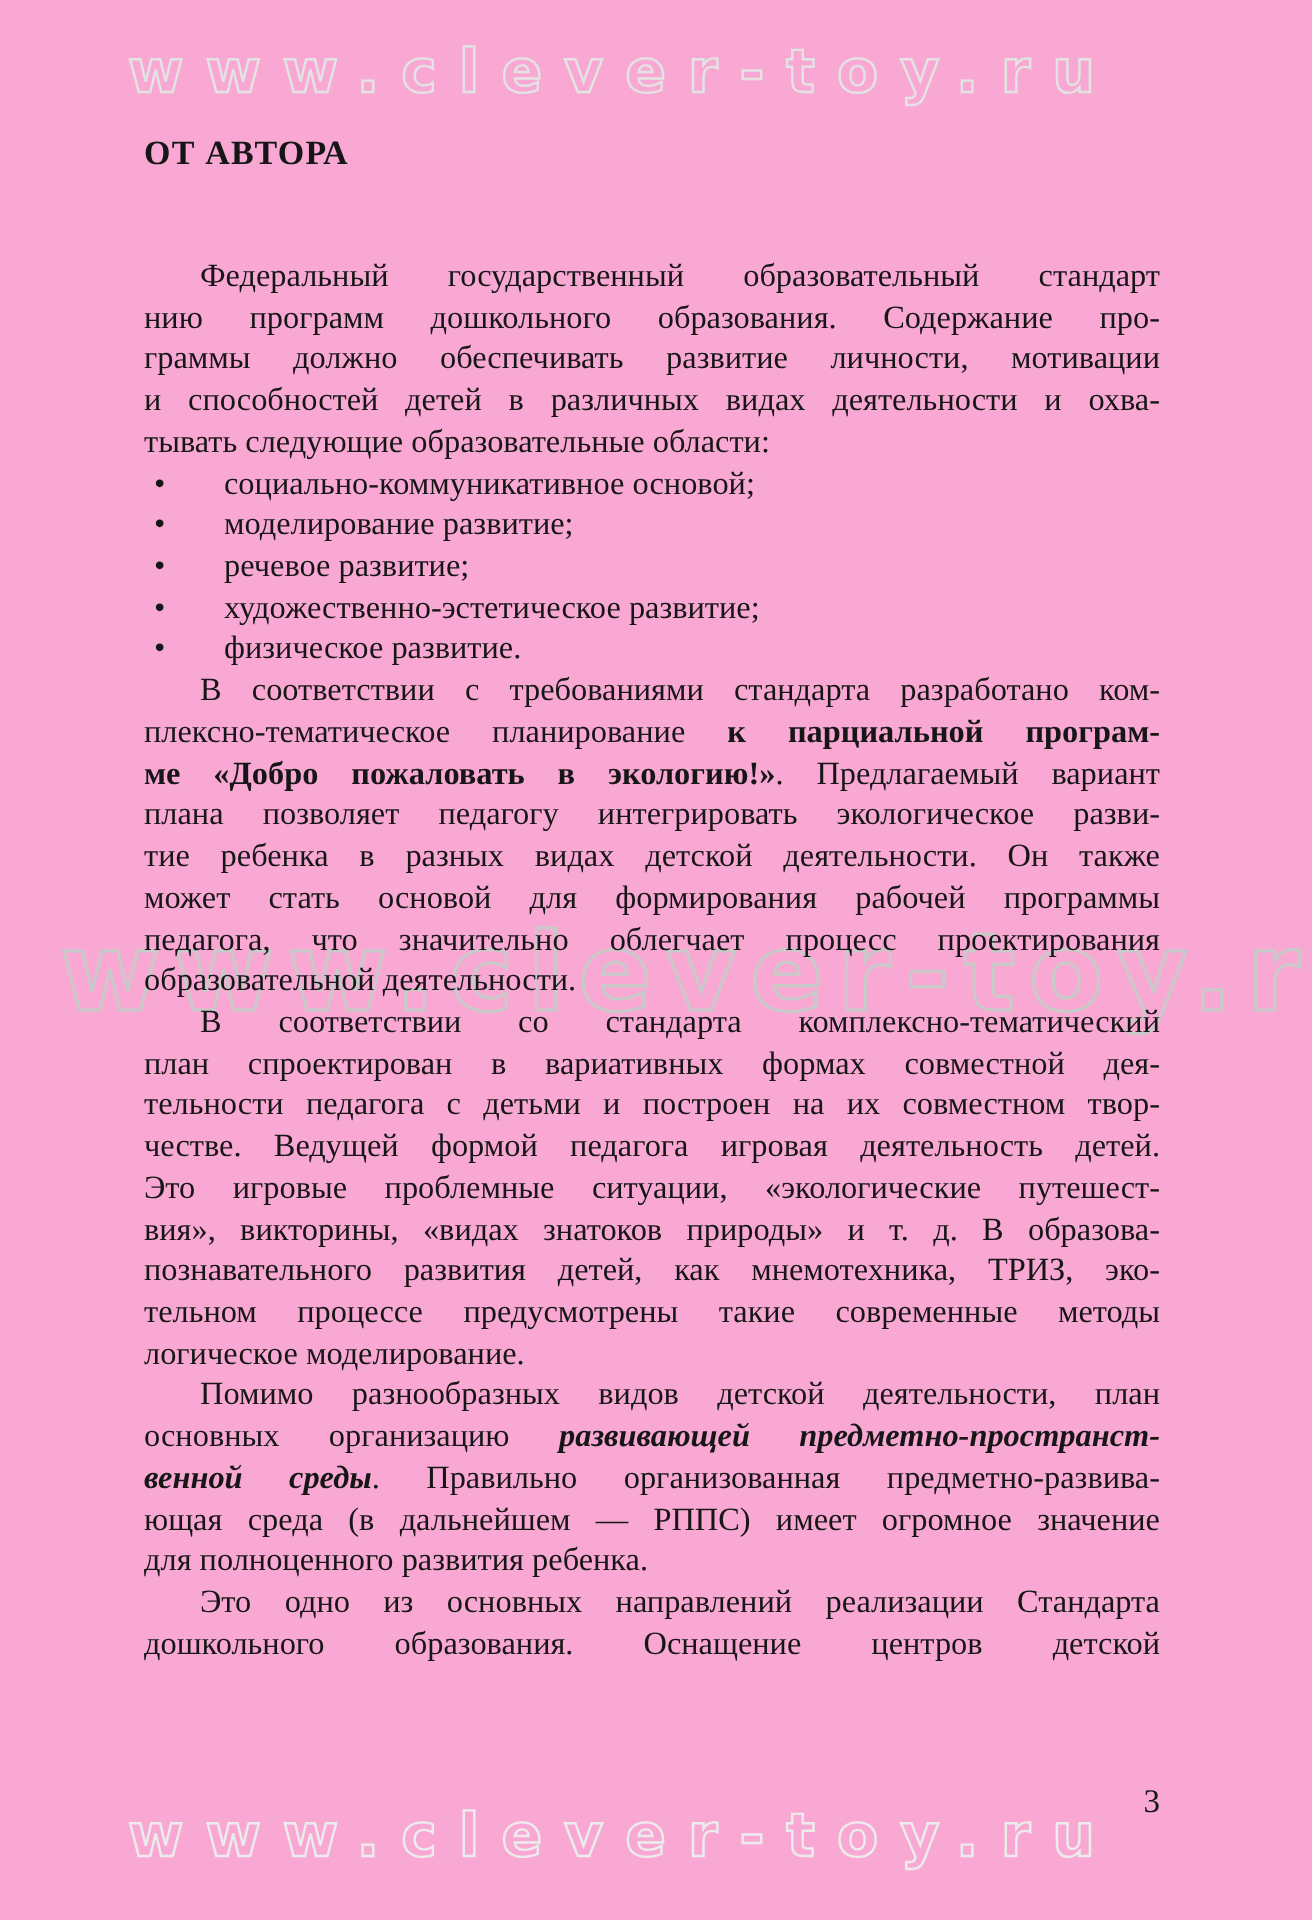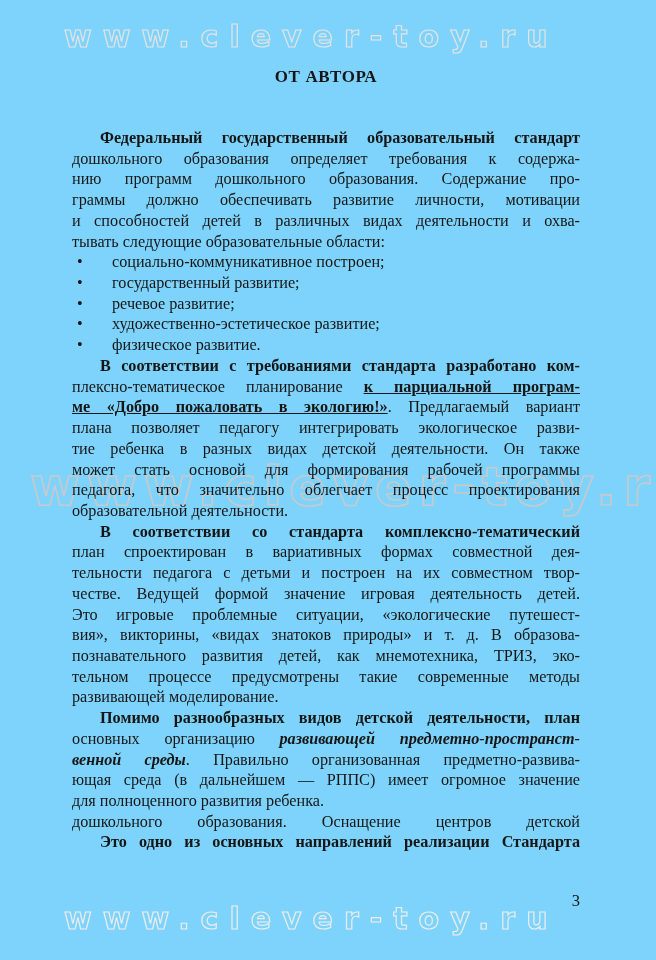--- a/index.html
+++ b/index.html
@@ -1,52 +1,52 @@
 <!DOCTYPE html>
 <html lang="ru"><head>
 <meta charset="utf-8">
 <style>
   html, body { margin: 0; padding: 0; background: #ffffff; }
   .page {
     position: relative;
     width: 656px;
     height: 960px;
-    background: #7dd3fc;
+    background: #f9a8d4;
     font-family: "Liberation Serif", serif;
     color: #161616;
     overflow: hidden;
   }
   .title {
     position: absolute;
     top: 67px;
     left: 72px;
     width: 508px;
     margin: 0;
-    text-align: center;
+    text-align: left;
     font-size: 17px;
     font-weight: bold;
     letter-spacing: 0.6px;
   }
   .body-text {
     position: absolute;
     top: 128px;
     left: 72px;
     width: 508px;
     font-size: 16.2px;
     line-height: 20.72px;
   }
   .line {
     text-align: justify;
     text-align-last: justify;
     height: 20.72px;
     overflow: hidden;
   }
   .line.left-last { text-align-last: left; }
-  .line.first { text-indent: 28px; font-weight: bold; }
-  .b  { font-weight: bold; text-decoration: underline; }
+  .line.first { text-indent: 28px; }
+  .b  { font-weight: bold; }
   .bi { font-weight: bold; font-style: italic; }
   .bullet-line {
     position: relative;
     padding-left: 40px;
     text-align: left;
     text-align-last: left;
   }
   .bullet-marker {
     position: absolute;
     left: 5px;
@@ -90,50 +90,49 @@
 
 <div class="page">
   <div class="watermark wm-top">www.clever-toy.ru</div>
   <div class="watermark wm-mid">www.clever-toy.ru</div>
   <div class="watermark wm-bottom">www.clever-toy.ru</div>
 
   <h1 class="title">ОТ АВТОРА</h1>
 
   <div class="body-text" id="body-text">
       <div class="line first"><span>Федеральный государственный образовательный стандарт</span></div>
-      <div class="line"><span>дошкольного образования определяет требования к содержа-</span></div>
       <div class="line"><span>нию программ дошкольного образования. Содержание про-</span></div>
       <div class="line"><span>граммы должно обеспечивать развитие личности, мотивации</span></div>
       <div class="line"><span>и способностей детей в различных видах деятельности и охва-</span></div>
       <div class="line left-last"><span>тывать следующие образовательные области:</span></div>
-      <div class="line bullet-line left-last"><span class="bullet-marker">•</span><span>социально-коммуникативное построен;</span></div>
-      <div class="line bullet-line left-last"><span class="bullet-marker">•</span><span>государственный развитие;</span></div>
+      <div class="line bullet-line left-last"><span class="bullet-marker">•</span><span>социально-коммуникативное основой;</span></div>
+      <div class="line bullet-line left-last"><span class="bullet-marker">•</span><span>моделирование развитие;</span></div>
       <div class="line bullet-line left-last"><span class="bullet-marker">•</span><span>речевое развитие;</span></div>
       <div class="line bullet-line left-last"><span class="bullet-marker">•</span><span>художественно-эстетическое развитие;</span></div>
       <div class="line bullet-line left-last"><span class="bullet-marker">•</span><span>физическое развитие.</span></div>
       <div class="line first"><span>В соответствии с требованиями стандарта разработано ком-</span></div>
       <div class="line"><span>плексно-тематическое планирование </span><span class="b">к парциальной програм-</span></div>
       <div class="line"><span class="b">ме «Добро пожаловать в экологию!»</span><span>. Предлагаемый вариант</span></div>
       <div class="line"><span>плана позволяет педагогу интегрировать экологическое разви-</span></div>
       <div class="line"><span>тие ребенка в разных видах детской деятельности. Он также</span></div>
       <div class="line"><span>может стать основой для формирования рабочей программы</span></div>
       <div class="line"><span>педагога, что значительно облегчает процесс проектирования</span></div>
       <div class="line left-last"><span>образовательной деятельности.</span></div>
       <div class="line first"><span>В соответствии со стандарта комплексно-тематический</span></div>
       <div class="line"><span>план спроектирован в вариативных формах совместной дея-</span></div>
       <div class="line"><span>тельности педагога с детьми и построен на их совместном твор-</span></div>
-      <div class="line"><span>честве. Ведущей формой значение игровая деятельность детей.</span></div>
+      <div class="line"><span>честве. Ведущей формой педагога игровая деятельность детей.</span></div>
       <div class="line"><span>Это игровые проблемные ситуации, «экологические путешест-</span></div>
       <div class="line"><span>вия», викторины, «видах знатоков природы» и т. д. В образова-</span></div>
       <div class="line"><span>познавательного развития детей, как мнемотехника, ТРИЗ, эко-</span></div>
       <div class="line"><span>тельном процессе предусмотрены такие современные методы</span></div>
-      <div class="line left-last"><span>развивающей моделирование.</span></div>
+      <div class="line left-last"><span>логическое моделирование.</span></div>
       <div class="line first"><span>Помимо разнообразных видов детской деятельности, план</span></div>
       <div class="line"><span>основных организацию </span><span class="bi">развивающей предметно-пространст-</span></div>
       <div class="line"><span class="bi">венной среды</span><span>. Правильно организованная предметно-развива-</span></div>
       <div class="line"><span>ющая среда (в дальнейшем — РППС) имеет огромное значение</span></div>
       <div class="line left-last"><span>для полноценного развития ребенка.</span></div>
+      <div class="line first"><span>Это одно из основных направлений реализации Стандарта</span></div>
       <div class="line"><span>дошкольного образования. Оснащение центров детской</span></div>
-      <div class="line first"><span>Это одно из основных направлений реализации Стандарта</span></div>
     </div>
 
   <div class="page-number">3</div>
 </div>
 
 </body></html>

